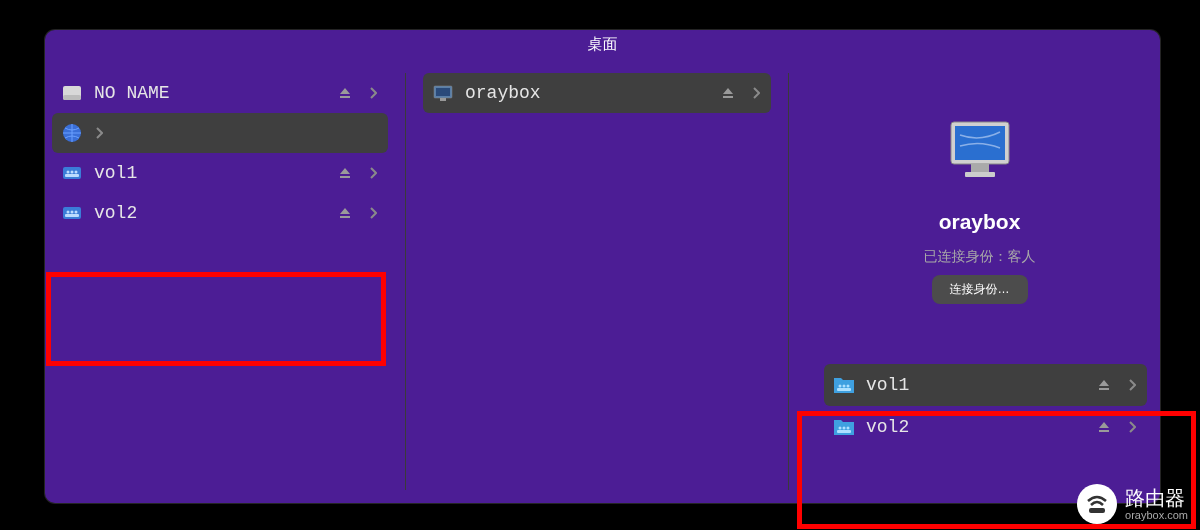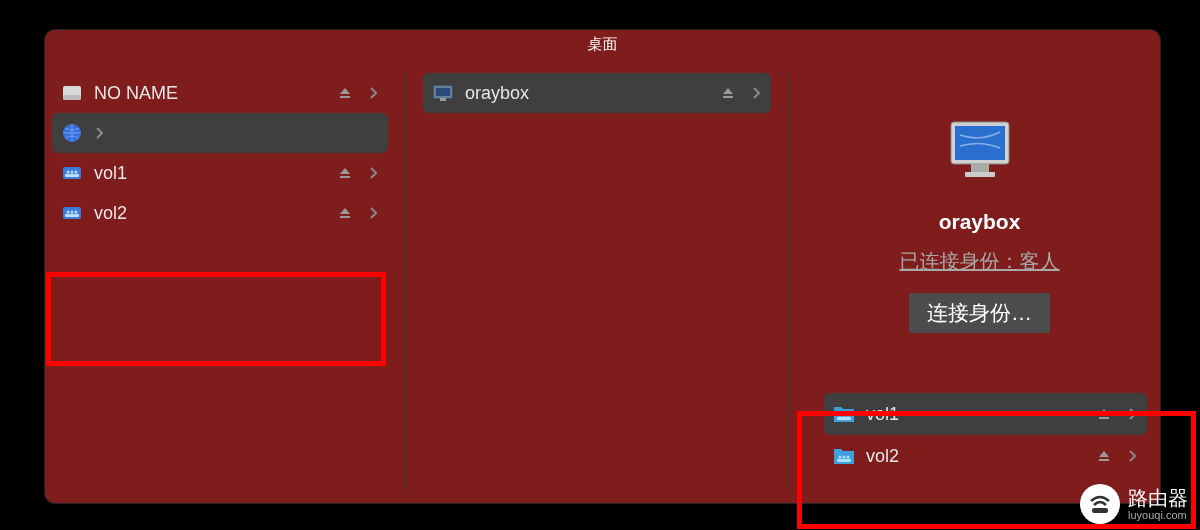--- a/index.html
+++ b/index.html
@@ -10,21 +10,21 @@
       height: 530px;
       overflow: hidden;
       position: relative;
     }
     .window {
       position: absolute;
       top: 30px;
       left: 45px;
       width: 1115px;
       height: 473px;
-      background: #7f1d1d;
+      background: #4c1d95;
       border-radius: 10px;
       display: flex;
       flex-direction: column;
       box-shadow: 0 0 0 1px rgba(60,60,60,0.6);
     }
     .titlebar {
       height: 30px;
       display: flex;
       align-items: center;
       justify-content: center;
@@ -57,20 +57,21 @@
     .item {
       height: 40px;
       display: flex;
       align-items: center;
       padding: 0 10px 0 8px;
       color: #e6e6e6;
       font-size: 18px;
       border-radius: 6px;
       gap: 10px;
       position: relative;
+      font-family: Liberation Mono, monospace;
     }
     .item.selected {
       background: #3f3f3f;
     }
     .item .icon {
       width: 24px;
       height: 24px;
       display: flex;
       align-items: center;
       justify-content: center;
@@ -115,32 +116,31 @@
       width: 70px;
       height: 60px;
       margin-bottom: 30px;
     }
     .server-name {
       font-size: 21px;
       font-weight: 600;
       margin-bottom: 14px;
     }
     .status-text {
-      font-size: 20px;
+      font-size: 14px;
       color: #a8a8a8;
-      margin-bottom: 18px;
-      text-decoration: underline;
+      margin-bottom: 9px;
     }
     .connect-button {
       background: #4c4c4c;
       color: #fff;
       border: none;
       padding: 6px 18px;
-      border-radius: 2px;
-      font-size: 21px;
+      border-radius: 8px;
+      font-size: 12px;
       cursor: pointer;
     }
     
     .col3-list {
       padding: 60px 8px 0 20px;
     }
     .col3-list .item { height: 42px; }
     
     .watermark {
       position: absolute;
@@ -368,15 +368,15 @@
 <div class="watermark">
   <div class="watermark-icon">
     <svg width="26" height="26" viewBox="0 0 26 26">
         <path d="M4 10 Q13 2 22 10" stroke="#333" stroke-width="2.5" fill="none"></path>
         <path d="M7 14 Q13 8 19 14" stroke="#333" stroke-width="2.5" fill="none"></path>
         <rect x="5" y="17" width="16" height="5" rx="2" fill="#333"></rect>
       </svg>
   </div>
   <div class="watermark-text">
     <span class="wm-main">路由器</span>
-    <span class="wm-sub">luyouqi.com</span>
+    <span class="wm-sub">oraybox.com</span>
   </div>
 </div>
 
 </body></html>

